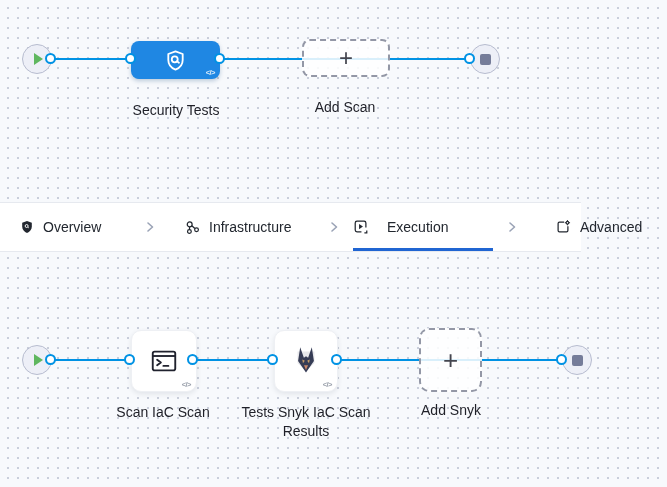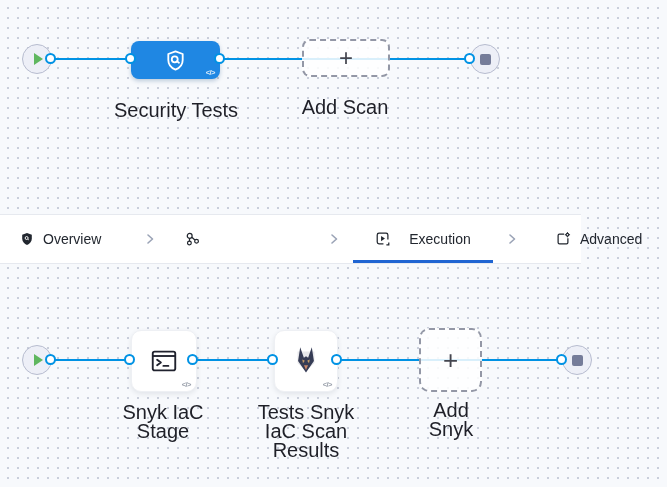--- a/index.html
+++ b/index.html
@@ -30,27 +30,27 @@
   .code-badge.gray{color:#9aa0ab;}
   
   .dashed-box{position:absolute;border:2px dashed #9397a6;border-radius:8px;
     background:rgba(255,255,255,0.85);z-index:3;display:flex;align-items:center;justify-content:center;}
   .plus{font-size:24px;font-weight:300;color:#44454f;line-height:1;}
   
   .step-box{position:absolute;width:64px;height:60px;background:#fff;border:1px solid #eef0f4;
     border-radius:10px;z-index:3;display:flex;align-items:center;justify-content:center;
     box-shadow:0 2px 5px rgba(40,48,70,0.10);}
   
-  .node-label{position:absolute;text-align:center;font-size:20px;color:#1f2028;z-index:2;line-height:19px;}
+  .node-label{position:absolute;text-align:center;font-size:14px;color:#1f2028;z-index:2;line-height:19px;}
   
-  .tabbar{position:absolute;left:0;top:214px;width:581px;height:50px;background:#ffffff;
+  .tabbar{position:absolute;left:0;top:202px;width:581px;height:50px;background:#ffffff;
     border-top:1px solid #e6e9ef;border-bottom:1px solid #e6e9ef;box-sizing:border-box;z-index:4;}
   .tab{position:absolute;top:50%;transform:translateY(-50%);display:flex;align-items:center;gap:9px;
     font-size:14px;font-weight:500;color:#22272f;cursor:pointer;white-space:nowrap;}
-  .tab-selected{top:0;transform:none;height:100%;display:flex;align-items:center;justify-content:center;}
+  .tab-selected{top:0;transform:none;height:100%;display:flex;align-items:center;}
   .tab-underline{position:absolute;left:0;right:0;bottom:0;height:3px;background:#2065d2;}
   .tab-sep{position:absolute;top:50%;transform:translateY(-50%);display:flex;align-items:center;}
 </style>
 </head>
 <body>
 
 <div>
   <div class="conn" style="left:48px;top:58px;width:423px;"></div>
 
   <div class="circle-node" style="left:22px;top:44px;">
@@ -101,20 +101,21 @@
   </span>
 
   <div class="tab" style="left:185px;">
     <svg width="15" height="15" viewBox="0 0 16 16" fill="none" stroke="#22272f" stroke-width="1.3">
       <circle cx="5" cy="4.7" r="2.6"></circle>
       <circle cx="4.7" cy="12.3" r="2"></circle>
       <circle cx="12.3" cy="10.3" r="2"></circle>
       <line x1="4.9" y1="7.3" x2="4.75" y2="10.3"></line>
       <line x1="7.3" y1="6.1" x2="10.6" y2="9.1"></line>
     </svg>
+    <span>Infrastructure</span>
   </div>
 
   <span class="tab-sep" style="left:327px;">
     <svg width="14" height="14" viewBox="0 0 14 14" fill="none" stroke="#9aa3b6" stroke-width="1.6" stroke-linecap="round" stroke-linejoin="round">
         <path d="M5 3 L9.5 7 L5 11"></path>
       </svg>
   </span>
 
   <div class="tab tab-selected" style="left:353px;width:140px;">
     <svg width="16" height="16" viewBox="0 0 18 18" fill="none" stroke="#22272f" stroke-width="1.4" style="margin-right:9px;">
@@ -183,16 +184,16 @@
     <span class="stop-sq"></span>
   </div>
 
   <span class="port" style="left:45px;top:354px;"></span>
   <span class="port" style="left:124px;top:354px;"></span>
   <span class="port" style="left:187px;top:354px;"></span>
   <span class="port" style="left:267px;top:354px;"></span>
   <span class="port" style="left:331px;top:354px;"></span>
   <span class="port" style="left:556px;top:354px;"></span>
 
-  <div class="node-label" style="left:103px;top:403px;width:120px;">Snyk IaC Stage</div>
+  <div class="node-label" style="left:103px;top:403px;width:120px;">Scan IaC Scan</div>
   <div class="node-label" style="left:240px;top:403px;width:132px;">Tests Snyk IaC Scan Results</div>
   <div class="node-label" style="left:411px;top:401px;width:80px;">Add Snyk</div>
 </div>
 
 </body></html>

